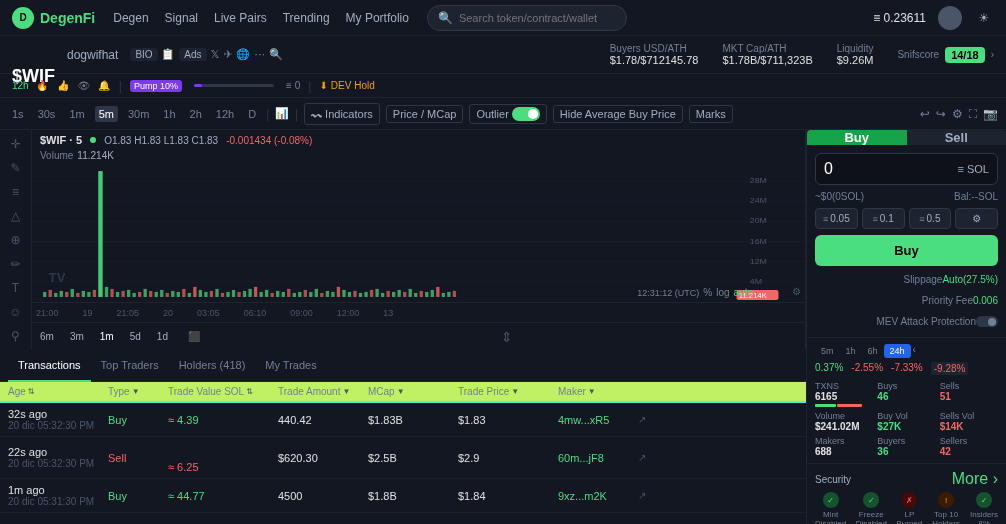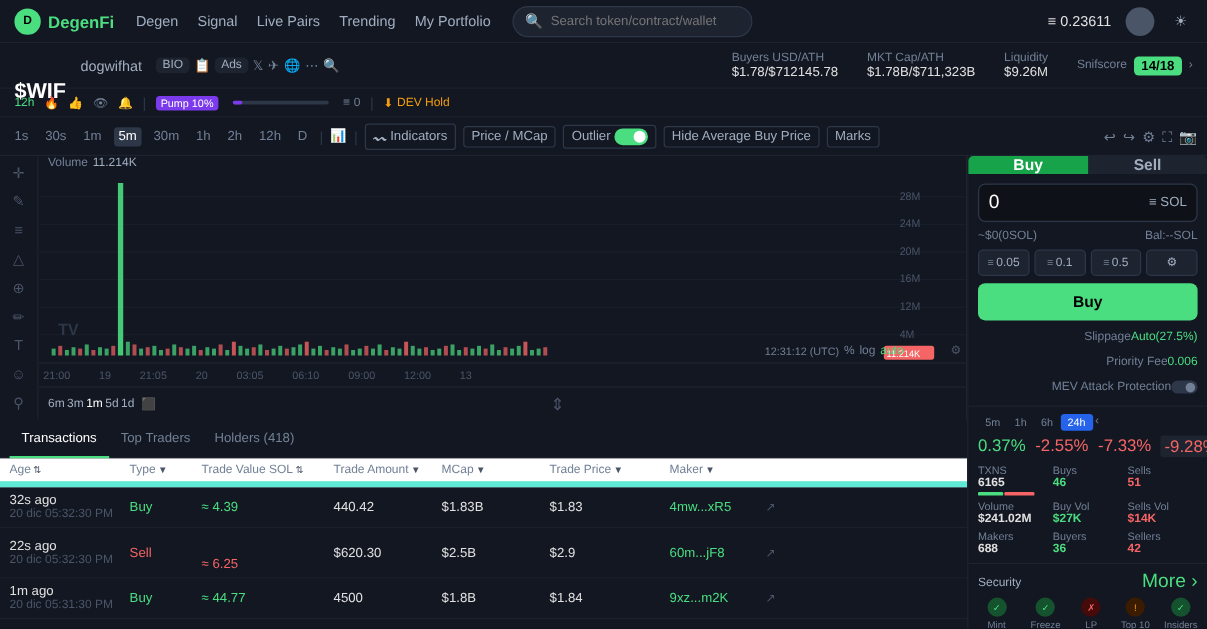--- a/index.html
+++ b/index.html
@@ -60,31 +60,31 @@
     .ohlc-dot { width: 6px; height: 6px; background: #4ade80; border-radius: 50%; }
     .ohlc-vals { color: #a0aec0; font-size: 10px; }
     .ohlc-change { color: #f56565; font-size: 10px; }
     .volume-label { position: absolute; top: 36px; left: 40px; color: #718096; font-size: 10px; }
     .volume-val { color: #a0aec0; font-size: 10px; }
 
     
     .chart-time-axis { height: 20px; display: flex; align-items: center; padding: 0 0 0 4px; color: #4a5568; font-size: 9px; gap: 24px; border-top: 1px solid #1e2330; }
 
     
-    .chart-bottom-tools { height: 28px; display: flex; align-items: center; padding: 0 8px; gap: 2px; border-top: 1px solid #1e2330; }
+    .chart-bottom-tools { height: 28px; display: flex; align-items: center; padding: 0 8px; gap: 16px; border-top: 1px solid #1e2330; }
     .timeframe-small { color: #a0aec0; font-size: 10px; cursor: pointer; }
     .timeframe-small.active { color: #fff; }
 
     
     .data-panel { flex: 1; display: flex; flex-direction: column; background: #131722; }
     .data-tabs { display: flex; align-items: center; border-bottom: 1px solid #1e2330; height: 32px; padding: 0 8px; }
     .data-tab { color: #718096; font-size: 11px; padding: 0 10px; height: 32px; display: flex; align-items: center; cursor: pointer; border-bottom: 2px solid transparent; }
     .data-tab.active { color: #fff; border-bottom: 2px solid #4ade80; }
 
-    .table-header { display: grid; grid-template-columns: 100px 60px 110px 90px 90px 100px 80px 20px; padding: 4px 8px; border-bottom: 5px solid #5eead4; background: #ffffff; text-align: right; }
+    .table-header { display: grid; grid-template-columns: 100px 60px 110px 90px 90px 100px 80px 20px; padding: 4px 8px; border-bottom: 2px solid #5eead4; background: #bef264; text-align: right; }
     .th { color: #718096; font-size: 10px; display: flex; align-items: center; gap: 2px; }
     .sort-icon { color: #4a5568; font-size: 8px; }
 
     .table-row { display: grid; grid-template-columns: 100px 60px 110px 90px 90px 100px 80px 20px; padding: 5px 8px; border-bottom: 1px solid #1a202c; }
     .td { color: #e0e0e0; font-size: 11px; display: flex; align-items: center; }
     .td-green { color: #4ade80; }
     .td-red { color: #f56565; margin-top: 19px; }
     .td-age { display: flex; flex-direction: column; }
     .td-age-main { color: #e0e0e0; font-size: 11px; }
     .td-age-sub { color: #4a5568; font-size: 10px; }
@@ -112,21 +112,21 @@
     .form-val { color: #4ade80; font-size: 10px; }
     .toggle-small { width: 22px; height: 11px; background: #2d3748; border-radius: 6px; position: relative; cursor: pointer; }
     .toggle-thumb-small { width: 8px; height: 8px; background: #718096; border-radius: 50%; position: absolute; right: 2px; top: 1.5px; }
 
     
     .stats-section { padding: 6px 8px; border-top: 1px solid #1e2330; }
     .stats-time-tabs { display: flex; gap: 0; margin-bottom: 4px; }
     .stat-time-btn { padding: 2px 6px; font-size: 9px; color: #718096; cursor: pointer; border-radius: 3px; }
     .stat-time-btn.active { background: #2563eb; color: #fff; }
     .stats-pct { display: flex; gap: 8px; margin-bottom: 6px; }
-    .stat-pct-item { font-size: 14px; color: #f56565; }
+    .stat-pct-item { font-size: 10px; color: #f56565; }
     .stat-pct-item.green { color: #4ade80; }
     .stats-grid { display: grid; grid-template-columns: 1fr 1fr 1fr; gap: 4px; }
     .stat-cell { display: flex; flex-direction: column; }
     .stat-cell-label { color: #718096; font-size: 9px; }
     .stat-cell-val { color: #e0e0e0; font-size: 10px; font-weight: 600; }
     .stat-cell-val.red { color: #f56565; }
     .stat-cell-val.green { color: #4ade80; }
 
     .security-section { padding: 6px 8px; border-top: 1px solid #1e2330; }
     .security-header { display: flex; justify-content: space-between; align-items: center; margin-bottom: 4px; }
@@ -273,20 +273,26 @@
         <div class="tool-icon">△</div>
         <div class="tool-icon">⊕</div>
         <div class="tool-icon">✏</div>
         <div class="tool-icon">T</div>
         <div class="tool-icon">☺</div>
         <div class="tool-icon">⚲</div>
       </div>
 
       <div class="chart-content">
 
+        <div class="chart-ohlc">
+          <span class="ohlc-symbol">$WIF · 5</span>
+          <span class="ohlc-dot"></span>
+          <span class="ohlc-vals">O<span>1.83</span> H<span>1.83</span> L<span>1.83</span> C<span>1.83</span></span>
+          <span class="ohlc-change">-0.001434 (-0.08%)</span>
+        </div>
 
         <div style="padding:0 8px;display:flex;align-items:center;gap:4px;">
           <span class="volume-label" style="position:static;">Volume</span>
           <span class="volume-val">11.214K</span>
         </div>
 
         <div style="flex:1;position:relative;overflow:hidden;">
           <svg width="100%" height="100%" viewBox="0 0 700 140" preserveAspectRatio="none">
 
             <line x1="0" y1="20" x2="700" y2="20" stroke="#1e2330" stroke-width="0.5"></line>
@@ -424,20 +430,21 @@
         </div>
       </div>
     </div>
 
     <div class="data-panel">
 
       <div class="data-tabs">
         <div class="data-tab active">Transactions</div>
         <div class="data-tab">Top Traders</div>
         <div class="data-tab">Holders (418)</div>
+        <div class="data-tab">My Trades</div>
       </div>
 
       <div class="table-header">
         <div class="th">Age <span class="sort-icon">⇅</span></div>
         <div class="th">Type <span class="sort-icon">▼</span></div>
         <div class="th">Trade Value SOL <span class="sort-icon">⇅</span></div>
         <div class="th">Trade Amount <span class="sort-icon">▼</span></div>
         <div class="th">MCap <span class="sort-icon">▼</span></div>
         <div class="th">Trade Price <span class="sort-icon">▼</span></div>
         <div class="th">Maker <span class="sort-icon">▼</span></div>

